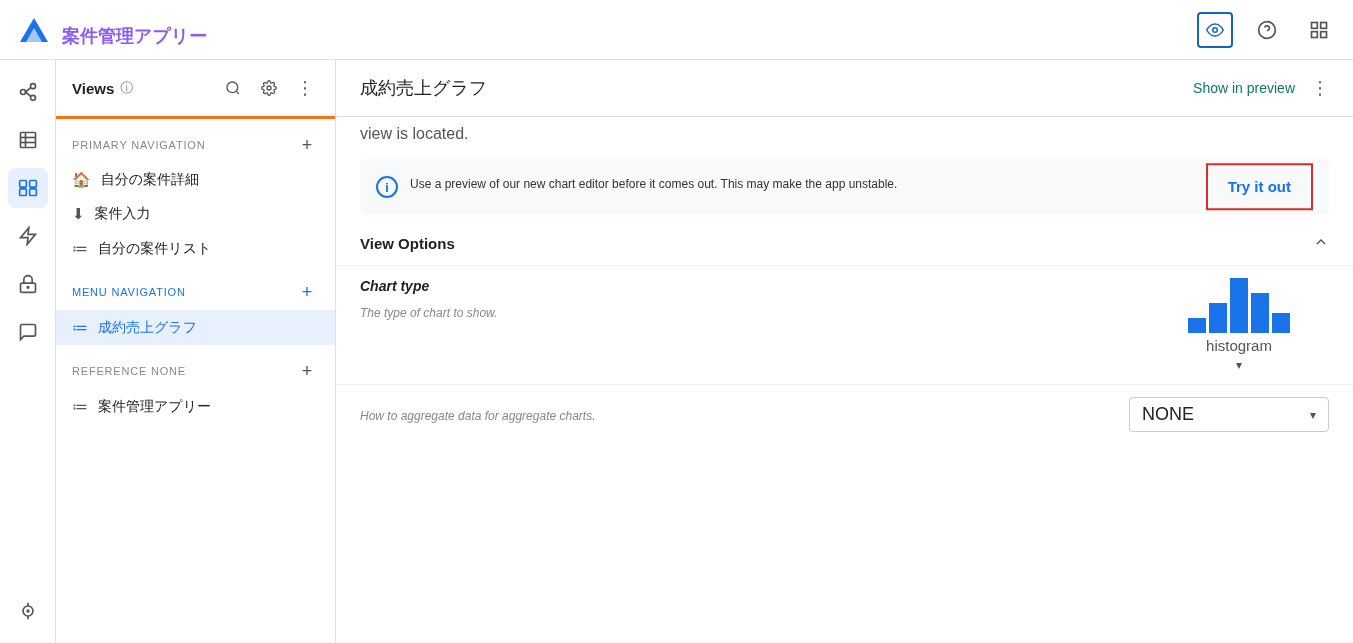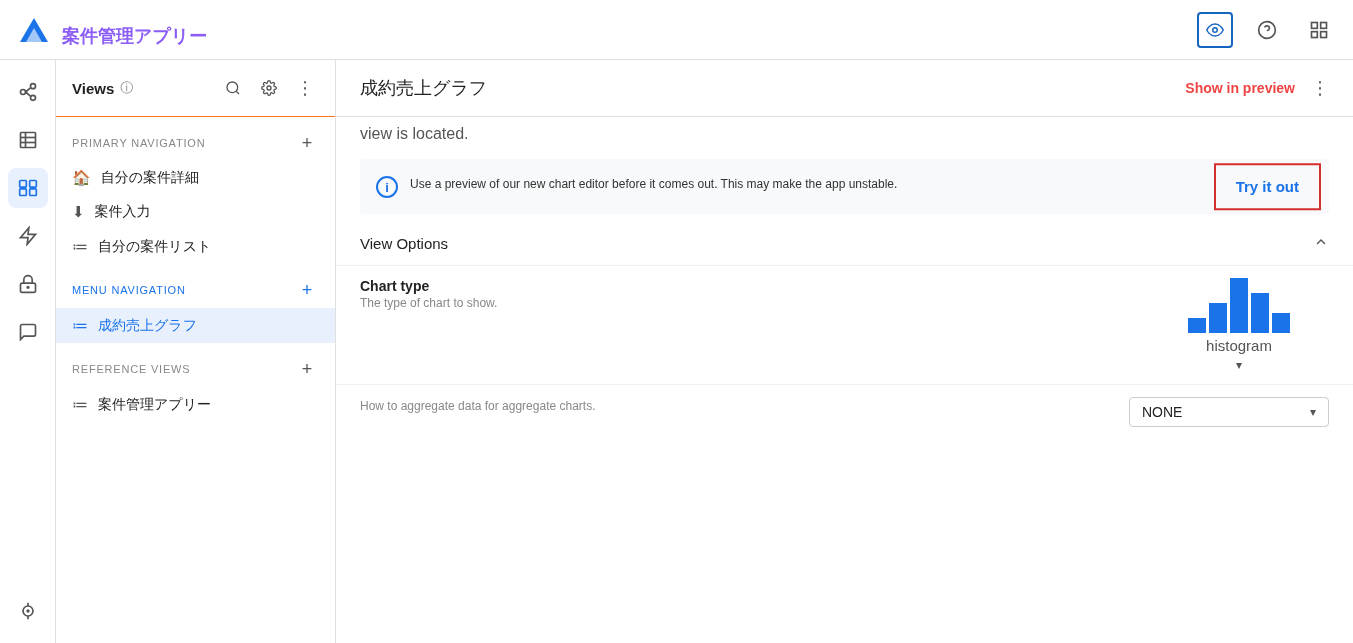--- a/index.html
+++ b/index.html
@@ -94,21 +94,21 @@
       border-right: 1px solid #e0e0e0;
       display: flex;
       flex-direction: column;
       overflow-y: auto;
       flex-shrink: 0;
     }
     .sidebar-header {
       display: flex;
       align-items: center;
       padding: 14px 16px;
-      border-bottom: 1px solid #f97316;
+      border-bottom: 3px solid #f97316;
     }
     .sidebar-title {
       font-size: 15px;
       font-weight: 700;
       color: #222;
       flex: 1;
       display: flex;
       align-items: center;
       gap: 6px;
     }
@@ -183,24 +183,24 @@
       padding: 16px 24px;
       border-bottom: 1px solid #e0e0e0;
     }
     .content-title {
       font-size: 18px;
       font-weight: 500;
       color: #222;
       flex: 1;
     }
     .show-preview-btn {
-      color: #ef4444;
+      color: #0f766e;
       font-size: 14px;
       cursor: pointer;
-      font-weight: 700;
+      font-weight: 400;
     }
     .content-more {
       color: #555;
       font-size: 18px;
       cursor: pointer;
       margin-left: 16px;
       display: flex;
       align-items: center;
     }
     .content-body {
@@ -240,21 +240,21 @@
       margin-top: 1px;
     }
     .info-text {
       font-size: 12px;
       color: #333;
       flex: 1;
       line-height: 1.5;
     }
     .try-it-btn {
       position: absolute;
-      right: 8px;
+      right: 16px;
       top: 50%;
       transform: translateY(-50%);
       border: 2px solid #d32f2f;
       padding: 12px 20px;
       font-size: 15px;
       font-weight: 700;
       color: #1a73e8;
       cursor: pointer;
       background: #f8f9fa;
       text-align: center;
@@ -263,49 +263,50 @@
     }
 
     
     .view-options-header {
       display: flex;
       align-items: center;
       padding: 20px 24px 12px 24px;
     }
     .view-options-title {
       font-size: 15px;
-      font-weight: 400;
+      font-weight: 700;
       color: #222;
       flex: 1;
     }
     .collapse-btn {
       color: #555;
       font-size: 14px;
       cursor: pointer;
     }
 
     
     .option-row {
       display: flex;
       align-items: flex-start;
       padding: 12px 24px;
       border-top: 1px solid #f0f0f0;
     }
     .option-label-col {
       flex: 1;
+      font-style: italic;
     }
     .option-label {
       font-size: 14px;
       font-weight: 700;
       color: #222;
     }
     .option-desc {
       font-size: 12px;
       color: #888;
-      margin-top: 2px;
+      margin-top: 12px;
     }
     .option-control {
       display: flex;
       flex-direction: column;
       align-items: center;
       gap: 4px;
       min-width: 180px;
     }
     .histogram-chart {
       display: flex;
@@ -332,21 +333,21 @@
       align-items: center;
       border: 1px solid #ccc;
       border-radius: 4px;
       padding: 6px 12px;
       min-width: 200px;
       background: #fff;
       cursor: pointer;
     }
     .select-value {
       flex: 1;
-      font-size: 14px;
+      font-size: 18px;
       color: #222;
     }
     .select-arrow {
       font-size: 12px;
       color: #555;
     }
   </style>
 </head>
 <body>
 
@@ -483,21 +484,21 @@
     <div class="section-header">
       <span class="section-label" style="color:#1a73e8;">MENU NAVIGATION</span>
       <div class="section-add" style="color:#1a73e8;">+</div>
     </div>
     <div class="nav-item active">
       <span class="nav-item-icon">≔</span>
       <span>成約売上グラフ</span>
     </div>
 
     <div class="section-header">
-      <span class="section-label">REFERENCE VIEWS</span>
+      <span class="section-label">REFERENCE NONE</span>
       <div class="section-add">+</div>
     </div>
     <div class="nav-item">
       <span class="nav-item-icon">≔</span>
       <span>案件管理アプリー</span>
     </div>
   </div>
 
   <div class="content-area">
     <div class="content-header">

